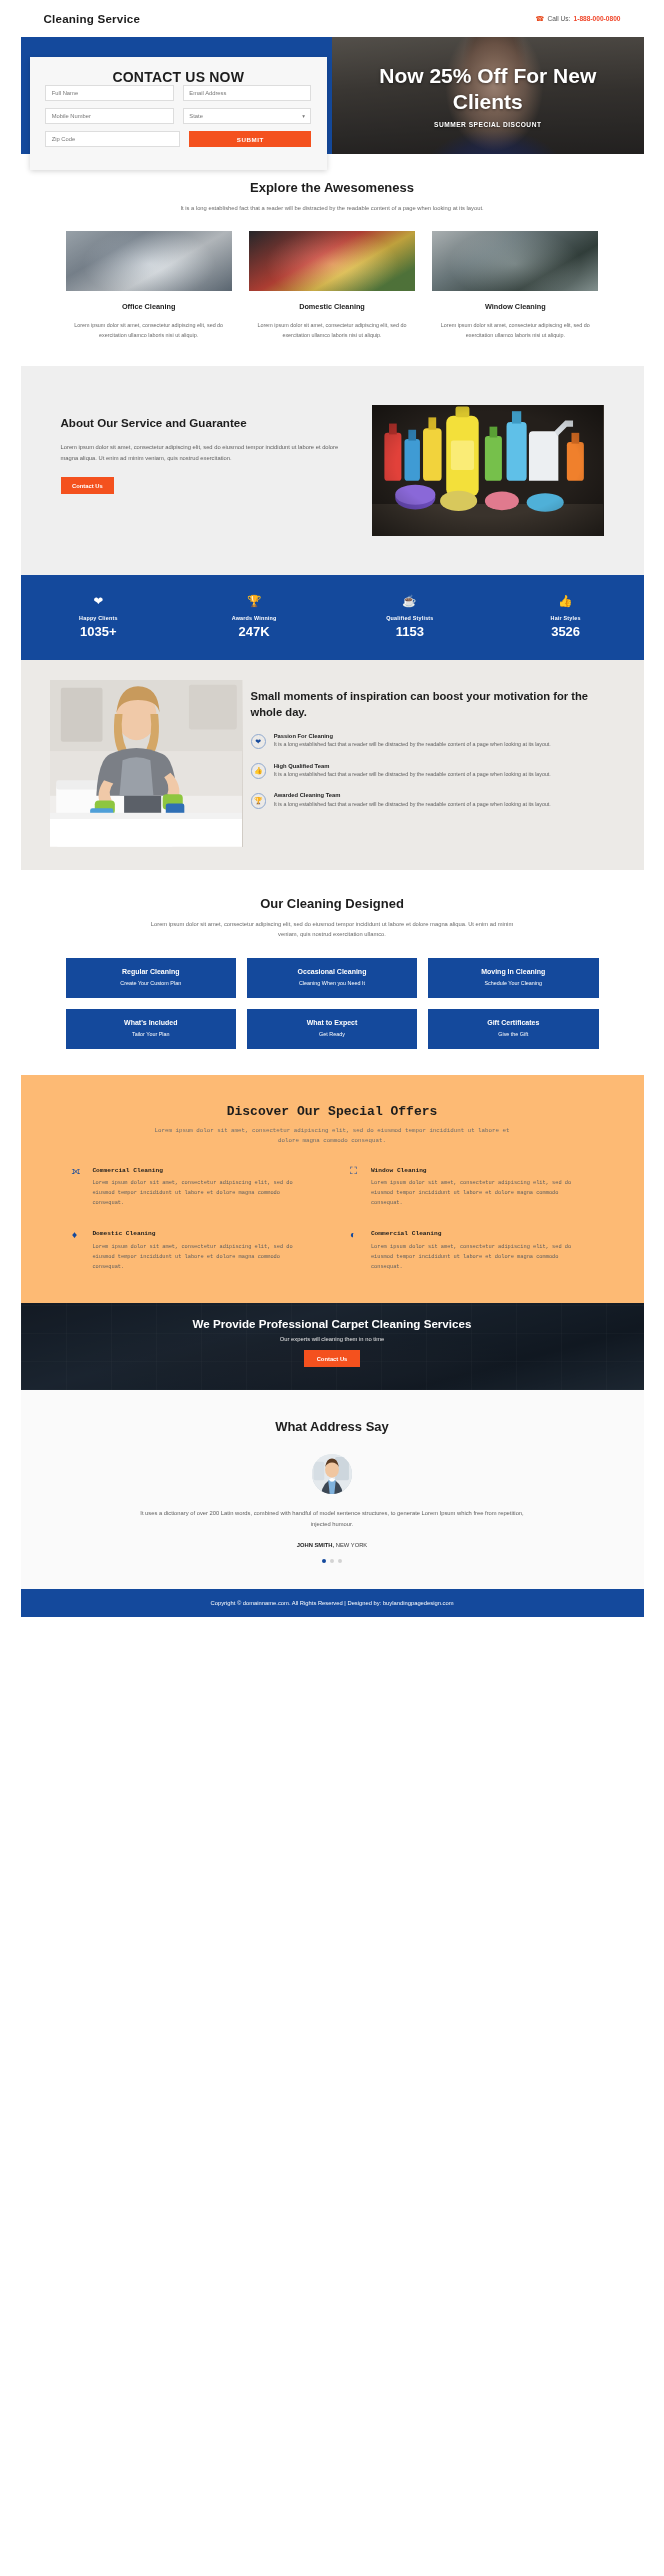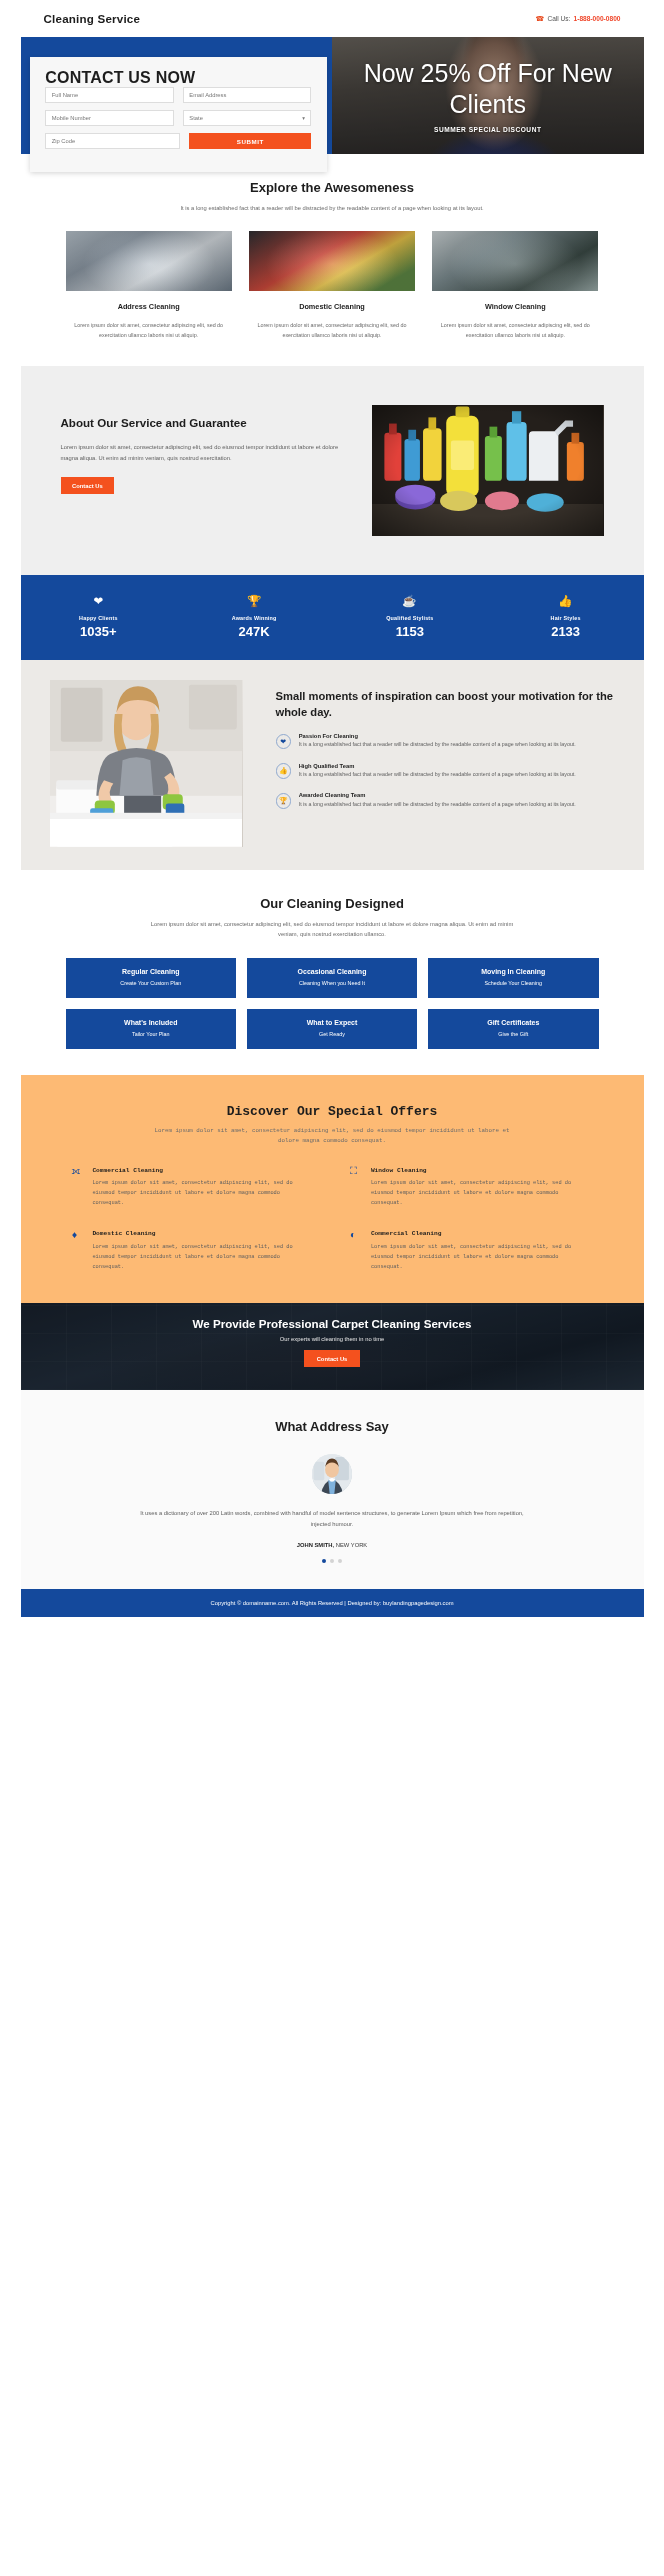--- a/index.html
+++ b/index.html
@@ -44,36 +44,36 @@
   }
   .kitchen-bg::after {
     content:""; position:absolute; inset:0;
     background: rgba(20,22,28,.34);
   }
   .hero-copy {
     position:absolute; inset:0; display:flex; flex-direction:column;
     align-items:center; justify-content:center; z-index:3; padding: 0 28px;
   }
   .hero-h1 {
-    font-size: 25px; line-height: 1.22; font-weight: normal; color:#fff;
+    font-size: 21px; line-height: 1.22; font-weight: bold; color:#fff;
     text-align:center; text-shadow: 0 0.8px 3.1px rgba(0,0,0,.55);
   }
   .hero-sub {
     margin-top: 7px; font-size: 6.6px; letter-spacing: 0.5px; color:#fff; font-weight: bold;
     text-shadow: 0 0.8px 2.3px rgba(0,0,0,.6);
   }
 
   
   .contact-card {
     position:absolute; left: 9.3px; top: 20px; width: 297px;
     background: #f7f7f7; padding: 12.4px 15.5px 15.5px;
     box-shadow: 0 1.5px 5.4px rgba(0,0,0,.18); z-index: 5;
   }
   .contact-title {
-    text-align:left; font-size: 16px; font-weight: bold; color:#1d1d1d;
+    text-align:center; font-size: 14px; font-weight: bold; color:#1d1d1d;
     letter-spacing: 0.2px; margin-bottom: 0;
   }
   .frow { display:flex; gap: 9.3px; margin-bottom: 7px; }
   .fld {
     flex:1; height: 16px; background:#fff; border:0.8px solid #dddddd;
     font-size: 5.8px; color:#777; display:flex; align-items:center; padding: 0 5.4px;
     font-family:"Liberation Sans", sans-serif;
   }
   .fld.sel { justify-content: space-between; }
   .chev { font-size: 5.4px; color:#777; }
@@ -124,21 +124,21 @@
   .bottles { position:absolute; inset:0; }
 
   
   .stats { background:#14499c; padding: 20px 0 21.6px; display:flex; }
   .stat { flex:1; text-align:center; color:#fff; }
   .stat-ico { font-size: 11.6px; line-height: 1; margin-bottom: 8.5px; }
   .stat-lbl { font-size: 5.4px; font-weight:bold; letter-spacing:0.2px; }
   .stat-val { font-size: 13px; font-weight:bold; margin-top: 3.1px; }
 
   
-  .insp { background:#eceae7; display:flex; padding: 20px 29px 23px; gap: 33px; }
+  .insp { background:#eceae7; display:flex; padding: 20px 29px 23px; gap: 8px; }
   .insp-img {
     width: 193px; height: 167px; position:relative; overflow:hidden;
     background: linear-gradient(175deg,#e9e6e2 0%,#dedad5 45%,#cfcac3 100%);
   }
   .insp-person { position:absolute; inset:0; }
   .insp-r { flex:1; padding-top: 7.7px; }
   .insp-h { font-size: 11.2px; font-weight:bold; line-height: 1.45; color:#1d1d1d; }
   .feat { display:flex; gap: 7.7px; margin-top: 12.4px; }
   .feat-ico {
     width: 15.5px; height: 15.5px; flex: 0 0 15.5px; border-radius:50%;
@@ -246,21 +246,21 @@
       </div>
     </div>
   </div>
 
   <div class="sec">
     <div class="sec-title">Explore the Awesomeness</div>
     <div class="sec-desc">It is a long established fact that a reader will be distracted by the readable content of a page when looking at its layout.</div>
     <div class="cards">
       <div class="card">
         <div class="card-img ci1"></div>
-        <div class="card-h">Address Cleaning</div>
+        <div class="card-h">Office Cleaning</div>
         <div class="card-p">Lorem ipsum dolor sit amet, consectetur adipiscing elit, sed do exercitation ullamco laboris nisi ut aliquip.</div>
       </div>
       <div class="card">
         <div class="card-img ci2"></div>
         <div class="card-h">Domestic Cleaning</div>
         <div class="card-p">Lorem ipsum dolor sit amet, consectetur adipiscing elit, sed do exercitation ullamco laboris nisi ut aliquip.</div>
       </div>
       <div class="card">
         <div class="card-img ci3"></div>
         <div class="card-h">Window Cleaning</div>
@@ -326,21 +326,21 @@
       <div class="stat-val">247K</div>
     </div>
     <div class="stat">
       <div class="stat-ico">☕</div>
       <div class="stat-lbl">Qualified Stylists</div>
       <div class="stat-val">1153</div>
     </div>
     <div class="stat">
       <div class="stat-ico">👍</div>
       <div class="stat-lbl">Hair Styles</div>
-      <div class="stat-val">2133</div>
+      <div class="stat-val">3526</div>
     </div>
   </div>
 
   <div class="insp">
     <div class="insp-img">
       <svg class="insp-person" viewBox="0 0 250 216" preserveAspectRatio="none">
         <rect width="250" height="216" fill="#e6e3df"></rect>
         <rect x="0" y="0" width="250" height="92" fill="#dedbd6"></rect>
         <rect x="14" y="10" width="54" height="70" rx="3" fill="#cfcbc5"></rect>
         <rect x="180" y="6" width="62" height="58" rx="3" fill="#d5d1cb"></rect>

